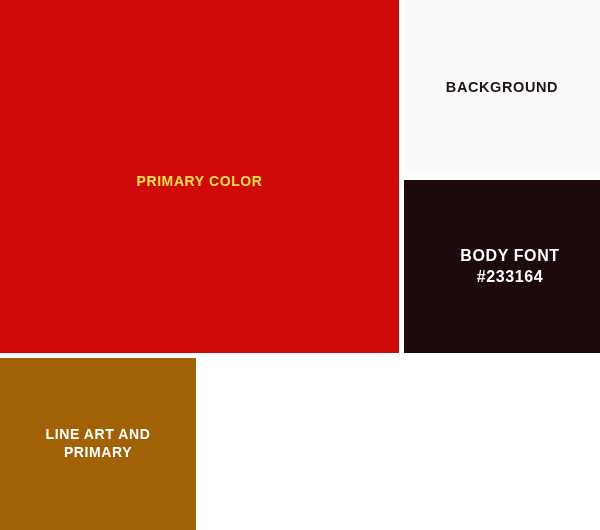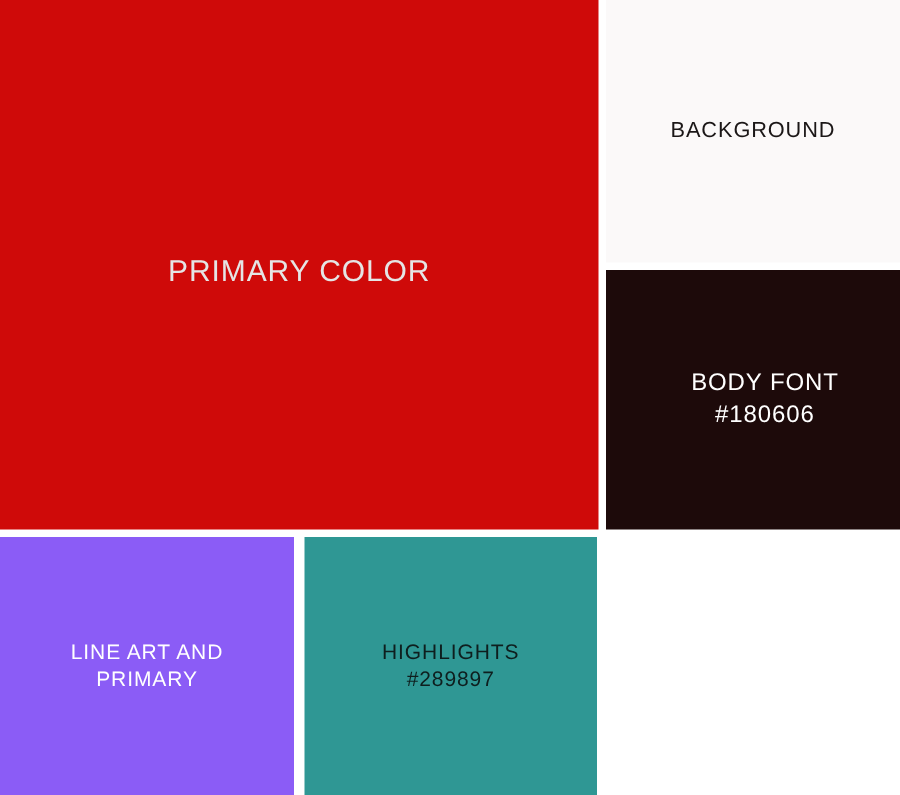--- a/index.html
+++ b/index.html
@@ -24,39 +24,39 @@
   .swatch {
     position: absolute;
     box-sizing: border-box;
     display: flex;
     flex-direction: column;
     align-items: center;
     justify-content: center;
     text-align: center;
     line-height: 1.28;
     letter-spacing: 0.6px;
-    font-weight: normal;
+    font-weight: bold;
     font-size: 14px;
   }
 
   .swatch .swatch-label,
   .swatch .swatch-hex {
     display: block;
     white-space: nowrap;
   }
 
   
   #swatch-primary-color {
     left: 0px;
     top: 0px;
     width: 399px;
     height: 353px;
     background: #cf0a09;
-    color: #e5e5e5;
-    font-size: 20px;
+    color: #fde047;
+    font-size: 14px;
   }
   #swatch-primary-color .swatch-text {
     margin-top: 10px;
   }
 
   
   #swatch-background {
     left: 404px;
     top: 0px;
     width: 196px;
@@ -76,21 +76,21 @@
     color: #ffffff;
     font-size: 16px;
   }
 
   
   #swatch-line-art-and-panels {
     left: 0px;
     top: 358px;
     width: 196px;
     height: 172px;
-    background: #8b5cf6;
+    background: #a16207;
     color: #ffffff;
     font-size: 14px;
   }
 
   
   #swatch-highlights {
     left: 203px;
     top: 358px;
     width: 195px;
     height: 172px;
@@ -122,33 +122,27 @@
 
   <div class="swatch" id="swatch-background">
     <div class="swatch-text">
       <span class="swatch-label">BACKGROUND</span>
     </div>
   </div>
 
   <div class="swatch" id="swatch-body-font">
     <div class="swatch-text">
       <span class="swatch-label">BODY FONT</span>
-      <span class="swatch-hex">#180606</span>
+      <span class="swatch-hex">#233164</span>
     </div>
   </div>
 
   <div class="swatch" id="swatch-line-art-and-panels">
     <div class="swatch-text">
       <span class="swatch-label">LINE ART AND</span>
       <span class="swatch-label">PRIMARY</span>
     </div>
   </div>
 
-  <div class="swatch" id="swatch-highlights">
-    <div class="swatch-text">
-      <span class="swatch-label">HIGHLIGHTS</span>
-      <span class="swatch-hex">#289897</span>
-    </div>
-  </div>
 
   <div id="empty-region-bottom-right"></div>
 
 </div>
 
 </body></html>

